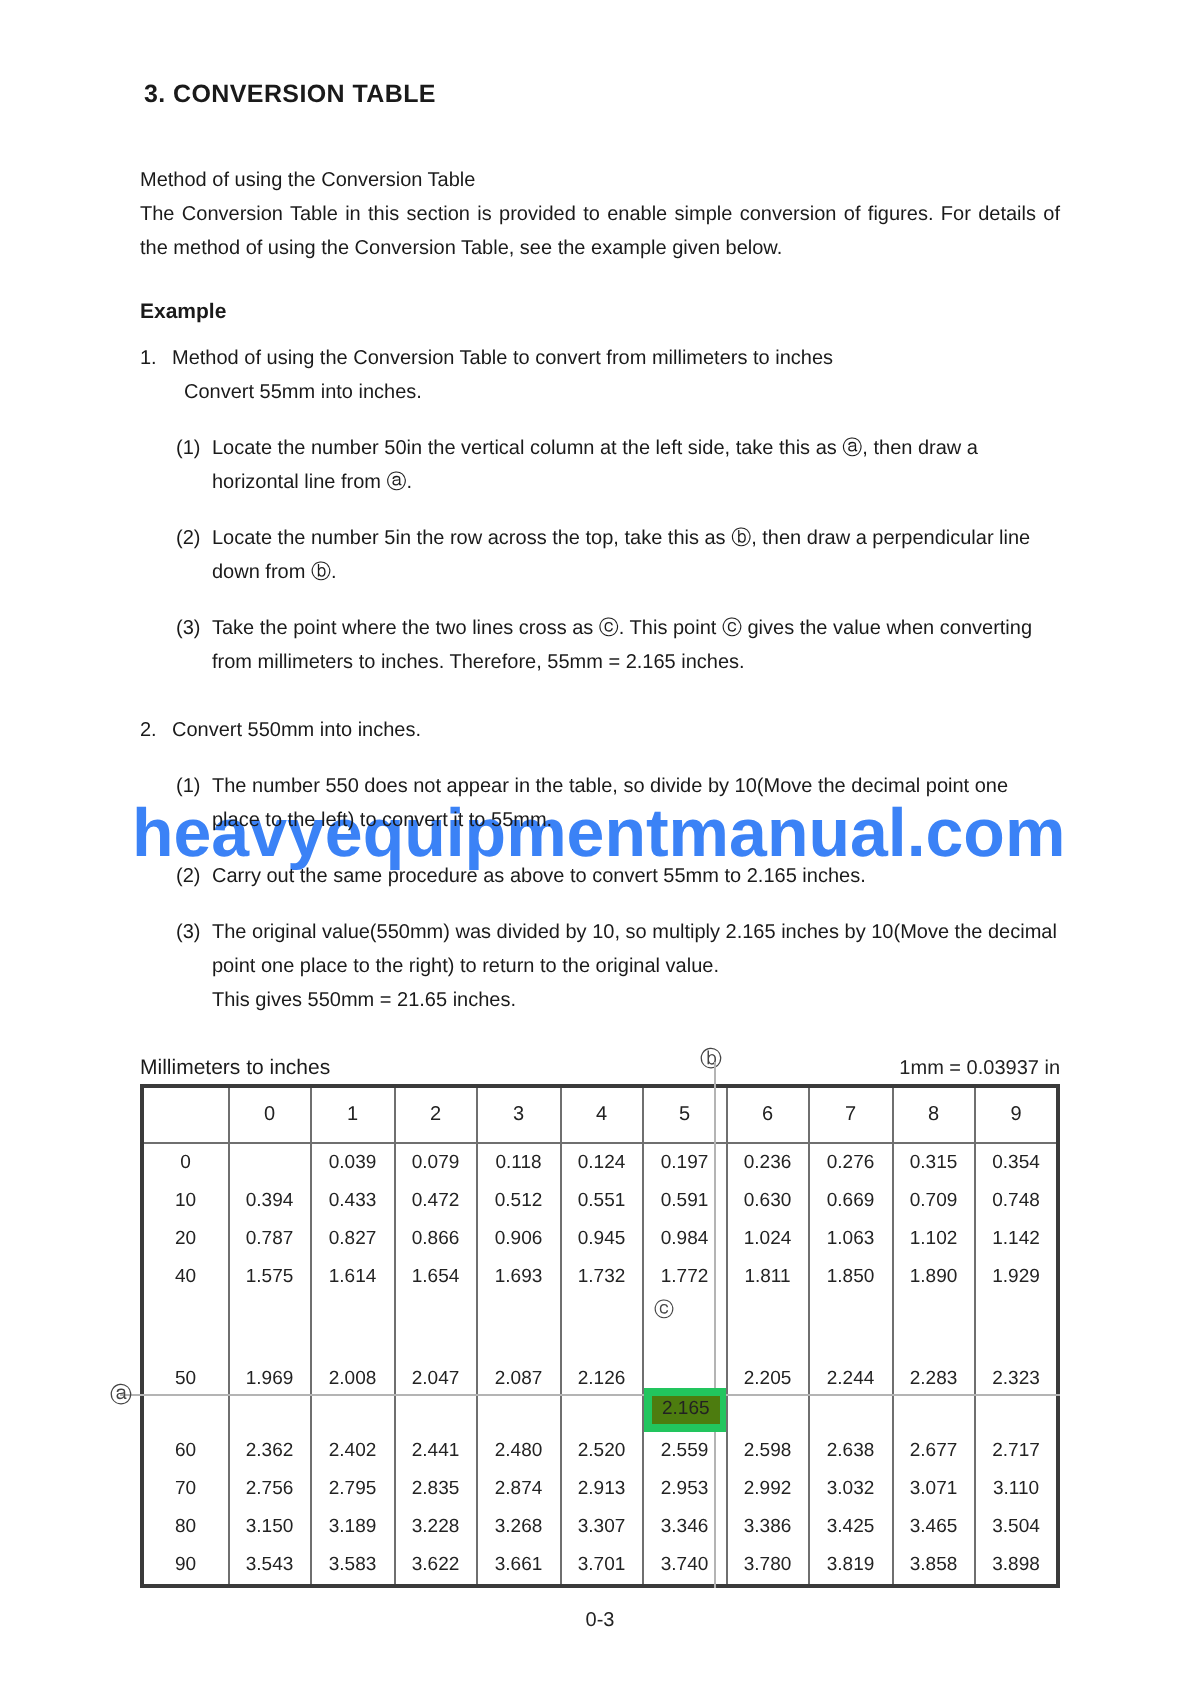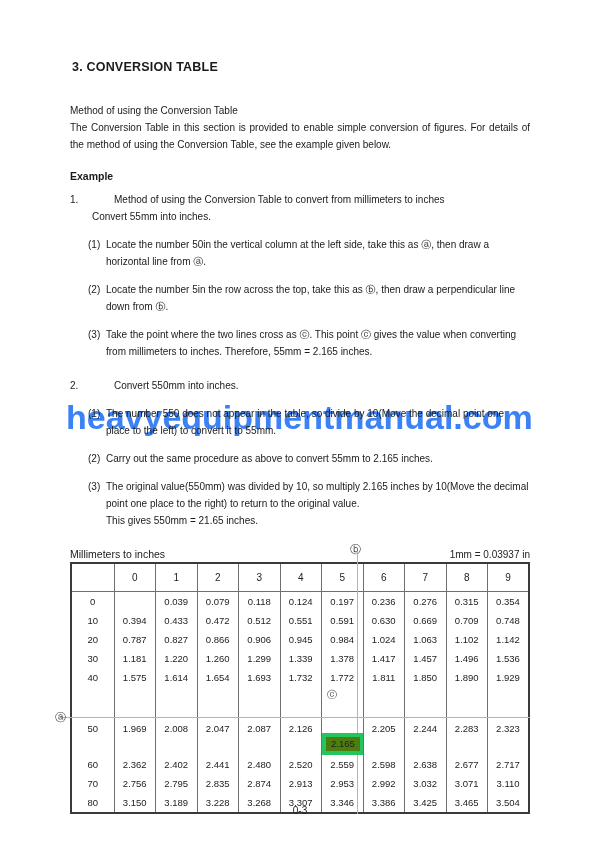--- a/index.html
+++ b/index.html
@@ -2,33 +2,33 @@
 <html><head>
 <meta charset="utf-8">
 <style>
   html,body{margin:0;padding:0;}
   body{
     width:600px;height:849px;background:#ffffff;overflow:hidden;
     font-family:"Liberation Sans","DejaVu Sans",sans-serif;color:#1a1a1a;
     position:relative;
   }
   .page{position:relative;width:600px;height:849px;}
-  .content{position:relative;z-index:1;padding:60px 70px 0 70px;}
+  .content{position:relative;z-index:1;padding:40px 70px 0 70px;}
   .watermark{
     position:absolute;z-index:0;top:398px;left:66px;width:470px;
     font-size:34px;font-weight:bold;letter-spacing:0px;white-space:nowrap;
     font-family:"Liberation Sans","DejaVu Sans",sans-serif;
   }
   h1.doc-title{font-size:12.5px;font-weight:bold;margin:0 0 0 2px;letter-spacing:.2px;}
   .intro{margin-top:28px;font-size:10px;line-height:17px;}
   .intro .justified{text-align:justify;}
   .example-heading{margin-top:17px;font-size:10.5px;font-weight:bold;}
   .item{display:flex;margin-top:9px;font-size:10px;line-height:17px;}
   .item-num{width:16px;flex:none;}
-  .item-title{flex:1;margin-left:28px;}
+  .item-title{flex:1;}
   .item-sub{margin-left:22px;font-size:10px;line-height:17px;}
   .steps{margin-left:18px;}
   .step{display:flex;margin-top:11px;font-size:10px;line-height:17px;}
   .step-num{width:18px;flex:none;}
   .step-text{flex:1;text-align:left;}
   .ex2{margin-top:17px;}
   
   .table-caption-row{
     position:relative;margin-top:15px;height:16px;width:460px;
     display:flex;justify-content:space-between;align-items:flex-end;
@@ -210,33 +210,20 @@
               <td>0.866</td>
               <td>0.906</td>
               <td>0.945</td>
               <td>0.984</td>
               <td>1.024</td>
               <td>1.063</td>
               <td>1.102</td>
               <td>1.142</td>
             </tr>
             <tr class="body-row">
-              <td>30</td>
-              <td>1.181</td>
-              <td>1.220</td>
-              <td>1.260</td>
-              <td>1.299</td>
-              <td>1.339</td>
-              <td>1.378</td>
-              <td>1.417</td>
-              <td>1.457</td>
-              <td>1.496</td>
-              <td>1.536</td>
-            </tr>
-            <tr class="body-row">
               <td>40</td>
               <td>1.575</td>
               <td>1.614</td>
               <td>1.654</td>
               <td>1.693</td>
               <td>1.732</td>
               <td>1.772</td>
               <td>1.811</td>
               <td>1.850</td>
               <td>1.890</td>
@@ -302,20 +289,33 @@
               <td>3.189</td>
               <td>3.228</td>
               <td>3.268</td>
               <td>3.307</td>
               <td>3.346</td>
               <td>3.386</td>
               <td>3.425</td>
               <td>3.465</td>
               <td>3.504</td>
             </tr>
+            <tr class="body-row">
+              <td>90</td>
+              <td>3.543</td>
+              <td>3.583</td>
+              <td>3.622</td>
+              <td>3.661</td>
+              <td>3.701</td>
+              <td>3.740</td>
+              <td>3.780</td>
+              <td>3.819</td>
+              <td>3.858</td>
+              <td>3.898</td>
+            </tr>
           </tbody>
       </table>
     </div>
 
   </div>
 
   <div class="page-number">0-3</div>
 
 </div>
 

